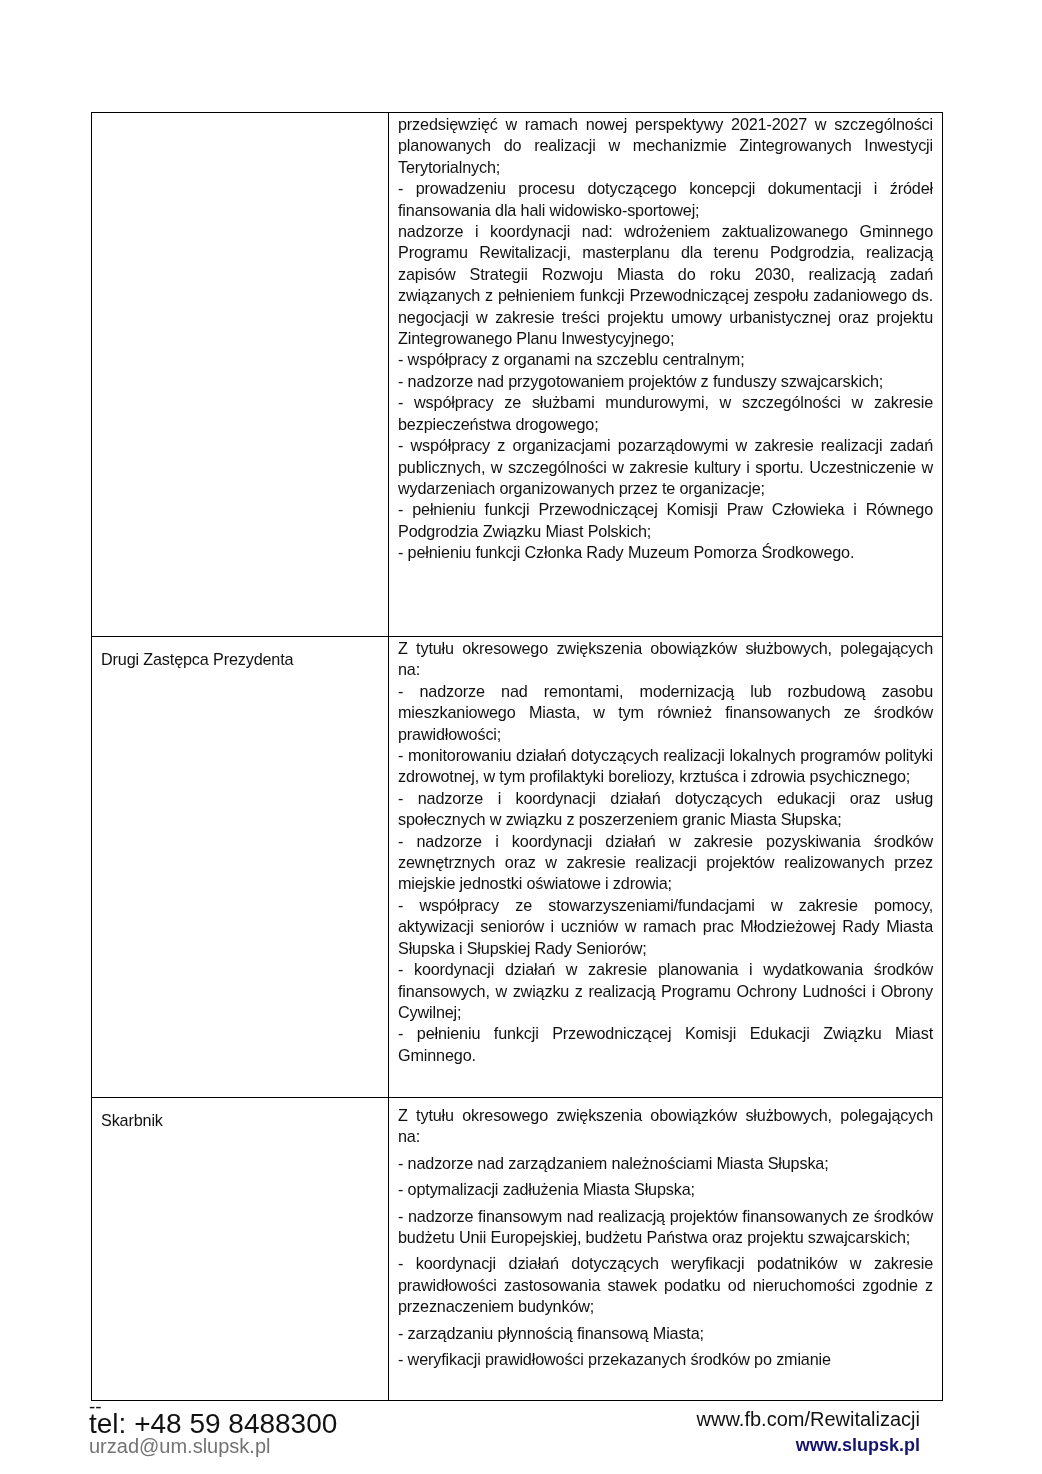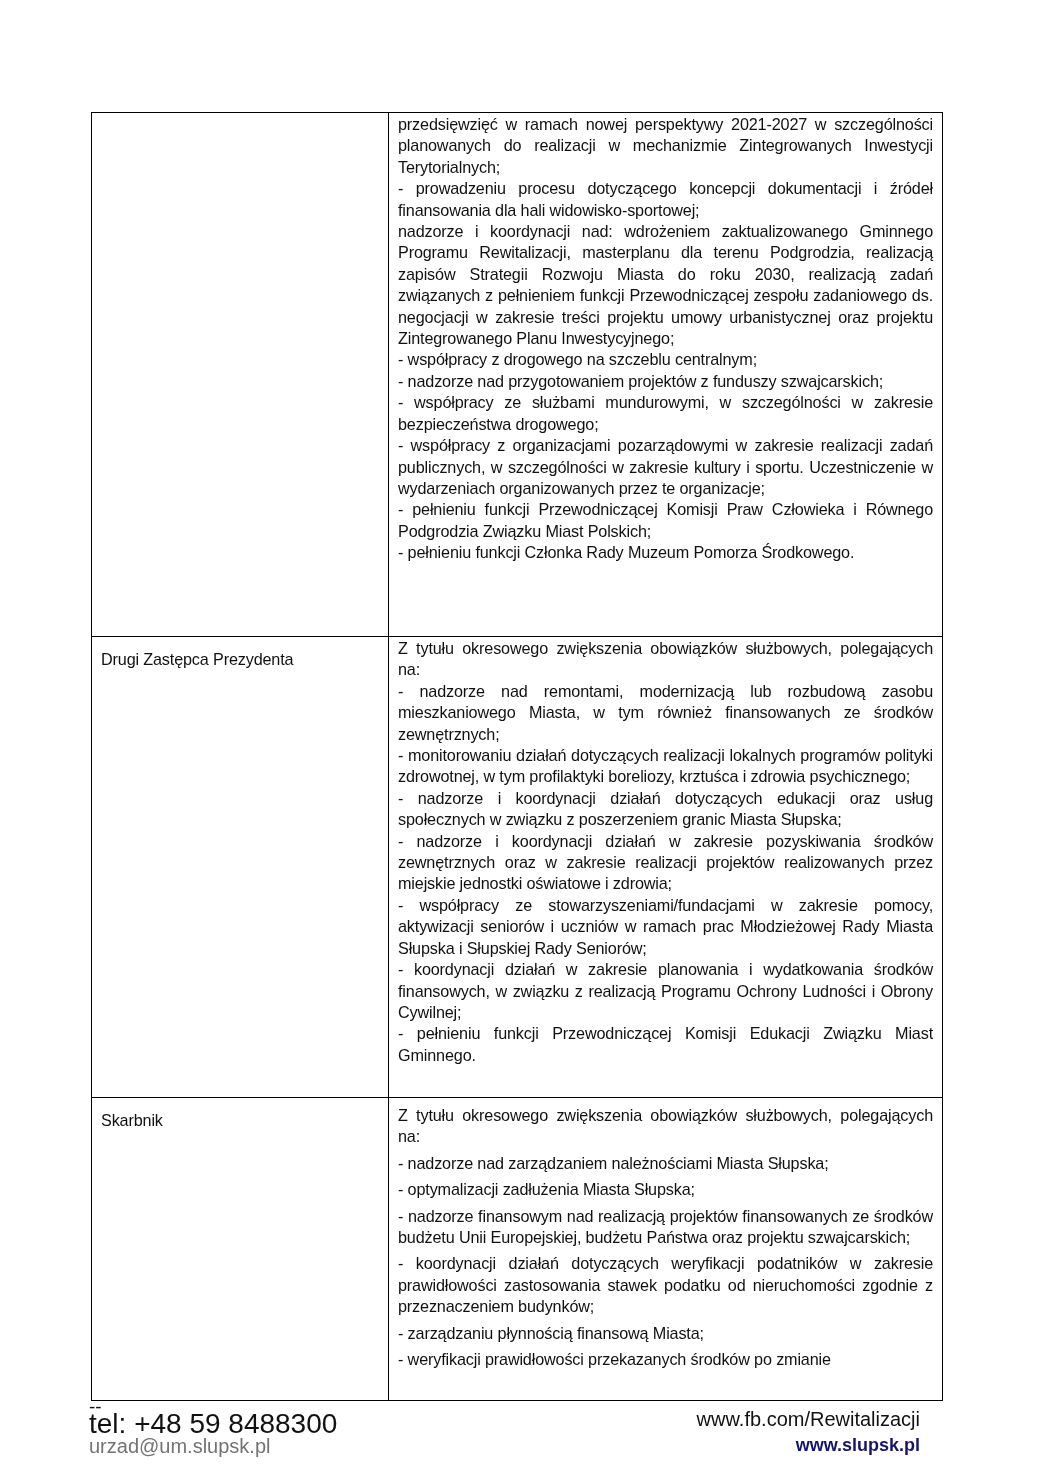--- a/index.html
+++ b/index.html
@@ -36,33 +36,33 @@
 
 <div class="page">
   <table class="duties">
     <tbody>
         <tr class="r1">
       <td class="role"></td>
       <td class="desc">
         <p>przedsięwzięć w ramach nowej perspektywy 2021-2027 w szczególności planowanych do realizacji w mechanizmie Zintegrowanych Inwestycji Terytorialnych;</p>
         <p>- prowadzeniu procesu dotyczącego koncepcji dokumentacji i źródeł finansowania dla hali widowisko-sportowej;</p>
         <p>nadzorze i koordynacji nad: wdrożeniem zaktualizowanego Gminnego Programu Rewitalizacji, masterplanu dla terenu Podgrodzia, realizacją zapisów Strategii Rozwoju Miasta do roku 2030, realizacją zadań związanych z pełnieniem funkcji Przewodniczącej zespołu zadaniowego ds. negocjacji w zakresie treści projektu umowy urbanistycznej oraz projektu Zintegrowanego Planu Inwestycyjnego;</p>
-        <p>- współpracy z drogowego na szczeblu centralnym;</p>
+        <p>- współpracy z organami na szczeblu centralnym;</p>
         <p>- nadzorze nad przygotowaniem projektów z funduszy szwajcarskich;</p>
         <p>- współpracy ze służbami mundurowymi, w szczególności w zakresie bezpieczeństwa drogowego;</p>
         <p>- współpracy z organizacjami pozarządowymi w zakresie realizacji zadań publicznych, w szczególności w zakresie kultury i sportu. Uczestniczenie w wydarzeniach organizowanych przez te organizacje;</p>
         <p>- pełnieniu funkcji Przewodniczącej Komisji Praw Człowieka i Równego Podgrodzia Związku Miast Polskich;</p>
         <p>- pełnieniu funkcji Członka Rady Muzeum Pomorza Środkowego.</p>
       </td>
     </tr>
     <tr class="r2">
       <td class="role">Drugi Zastępca Prezydenta</td>
       <td class="desc">
         <p>Z tytułu okresowego zwiększenia obowiązków służbowych, polegających na:</p>
-        <p>- nadzorze nad remontami, modernizacją lub rozbudową zasobu mieszkaniowego Miasta, w tym również finansowanych ze środków zewnętrznych;</p>
+        <p>- nadzorze nad remontami, modernizacją lub rozbudową zasobu mieszkaniowego Miasta, w tym również finansowanych ze środków prawidłowości;</p>
         <p>- monitorowaniu działań dotyczących realizacji lokalnych programów polityki zdrowotnej, w tym profilaktyki boreliozy, krztuśca i zdrowia psychicznego;</p>
         <p>- nadzorze i koordynacji działań dotyczących edukacji oraz usług społecznych w związku z poszerzeniem granic Miasta Słupska;</p>
         <p>- nadzorze i koordynacji działań w zakresie pozyskiwania środków zewnętrznych oraz w zakresie realizacji projektów realizowanych przez miejskie jednostki oświatowe i zdrowia;</p>
         <p>- współpracy ze stowarzyszeniami/fundacjami w zakresie pomocy, aktywizacji seniorów i uczniów w ramach prac Młodzieżowej Rady Miasta Słupska i Słupskiej Rady Seniorów;</p>
         <p>- koordynacji działań w zakresie planowania i wydatkowania środków finansowych, w związku z realizacją Programu Ochrony Ludności i Obrony Cywilnej;</p>
         <p>- pełnieniu funkcji Przewodniczącej Komisji Edukacji Związku Miast Gminnego.</p>
       </td>
     </tr>
     <tr class="r3">
       <td class="role">Skarbnik</td>

